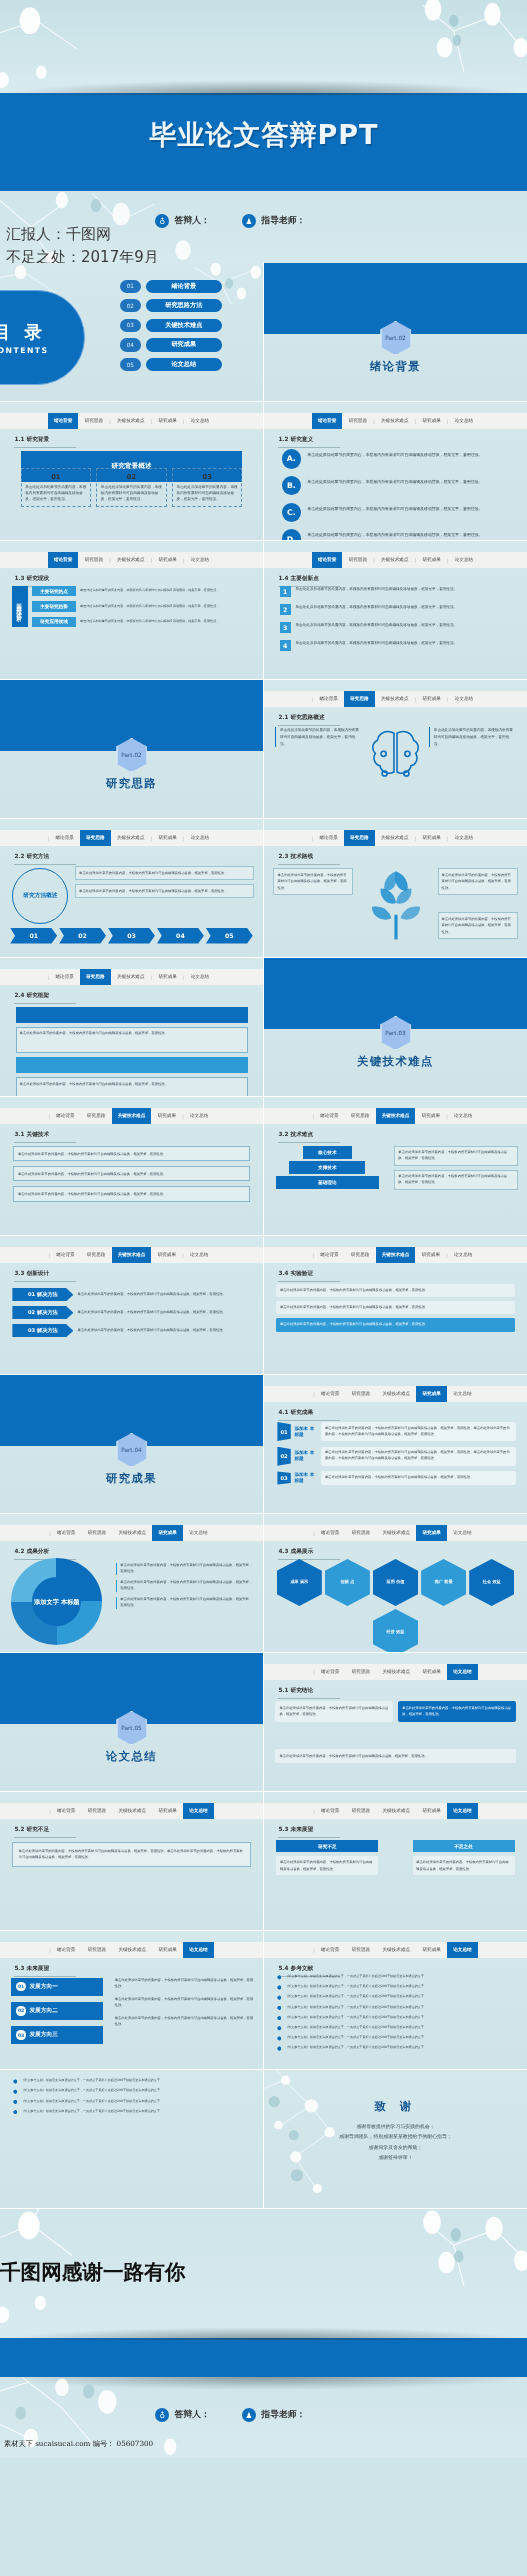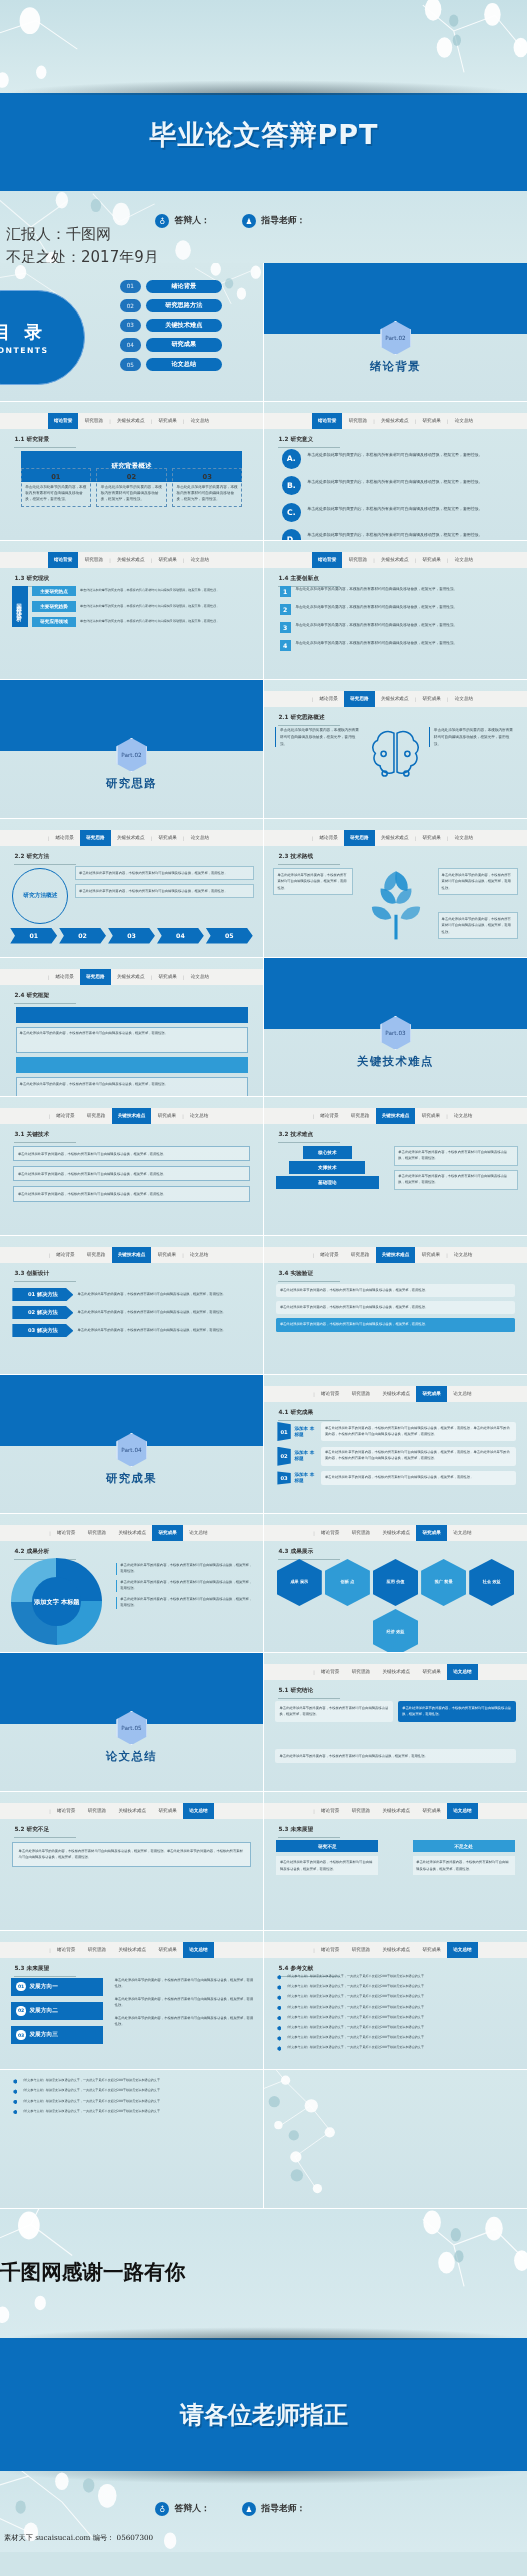--- a/index.html
+++ b/index.html
@@ -896,20 +896,27 @@
               <circle cx="62" cy="170" r="11"></circle>
               <circle cx="104" cy="232" r="9"></circle>
           </g>
           <g fill="#9ec6ce" opacity=".65">
               <circle cx="20" cy="62" r="11"></circle>
               <circle cx="58" cy="128" r="10"></circle>
               <circle cx="64" cy="206" r="12"></circle>
             </g>
         </svg>
       </div>
+      <div class="thanks-blk">
+        <div class="thanks-t">致 谢</div>
+        <div class="thanks-p">感谢母校提供的学习与实践的机会；</div>
+        <div class="thanks-p" style="margin-top:0;">感谢导师团队，特别感谢某某教授给予的耐心指导；</div>
+        <div class="thanks-p" style="margin-top:0;">感谢同学及舍友的帮助；</div>
+        <div class="thanks-p" style="margin-top:0;">感谢答辩评审！</div>
+      </div>
     </div>
 
   </div>
 
   <div class="hero">
     <div class="tyhero">
       <div class="bgmol">
         <svg viewBox="0 0 1024 250" preserveAspectRatio="none">
           <g stroke="#fff" stroke-width="2.2" fill="none" opacity=".85">
             <path d="M-10 60 L60 30 L140 90 M820 20 L880 70 L960 40 M880 70 L900 150 M960 40 L1015 95 M60 30 L80 -10"></path>
@@ -928,23 +935,20 @@
               <ellipse cx="890" cy="92" rx="9" ry="12"></ellipse>
             </g>
         </svg>
       </div>
       <div class="txt">千图网感谢一路有你</div>
     </div>
     <div class="blue-strip"></div>
   </div>
 
   <div class="hero">
-    <div class="final-band">
-      <div class="txt">请各位老师指正</div>
-    </div>
     <div class="final-meta">
       <div class="bgmol">
         <svg viewBox="0 0 1024 157" preserveAspectRatio="none">
           <g stroke="#fff" stroke-width="2" fill="none" opacity=".8">
             <path d="M-10 30 L55 10 L120 60 M55 10 L30 -10 M120 60 L180 130 M-5 90 L60 120"></path>
           </g>
           <g fill="#fff" opacity=".9">
             <ellipse cx="120" cy="20" rx="13" ry="17"></ellipse>
               <ellipse cx="208" cy="48" rx="18" ry="23"></ellipse>
             <ellipse cx="60" cy="118" rx="14" ry="18"></ellipse>

